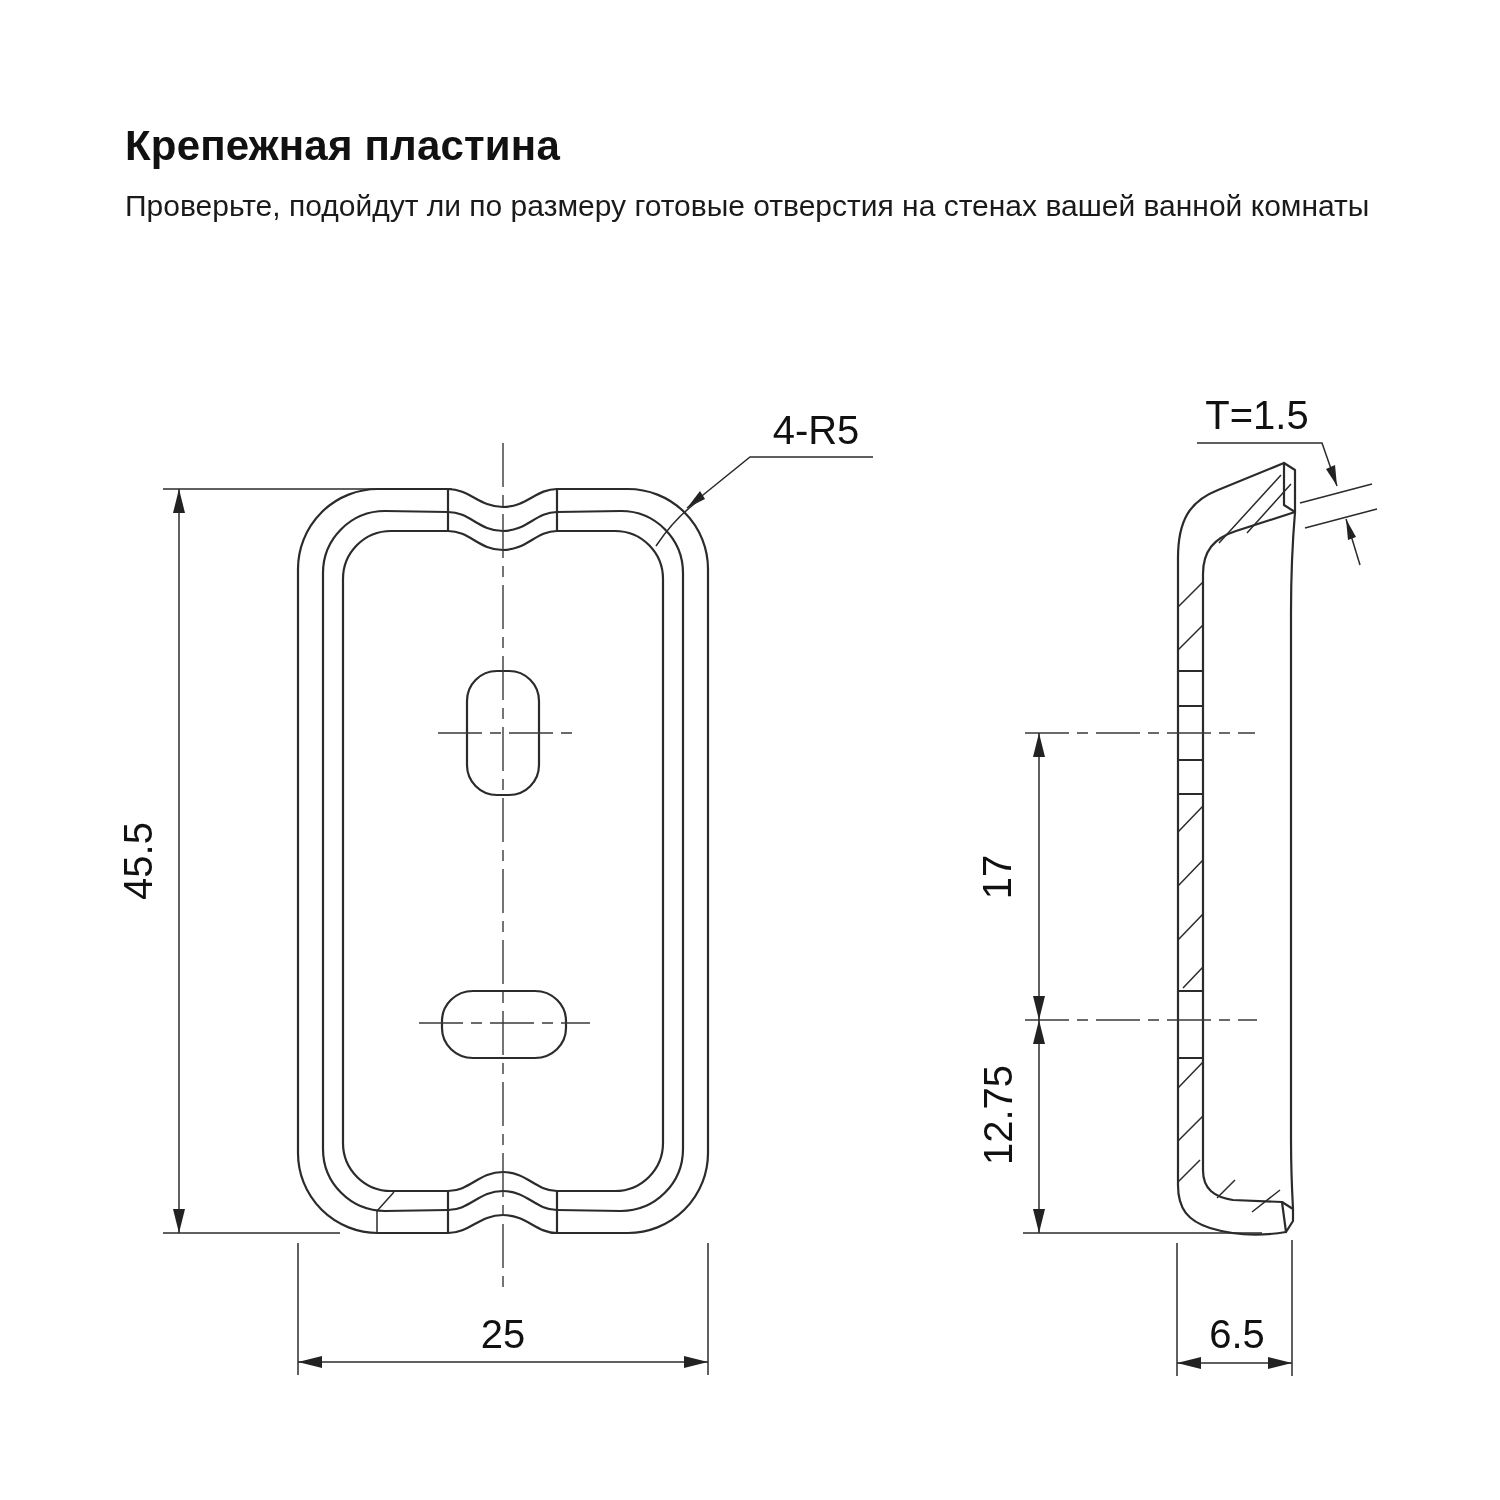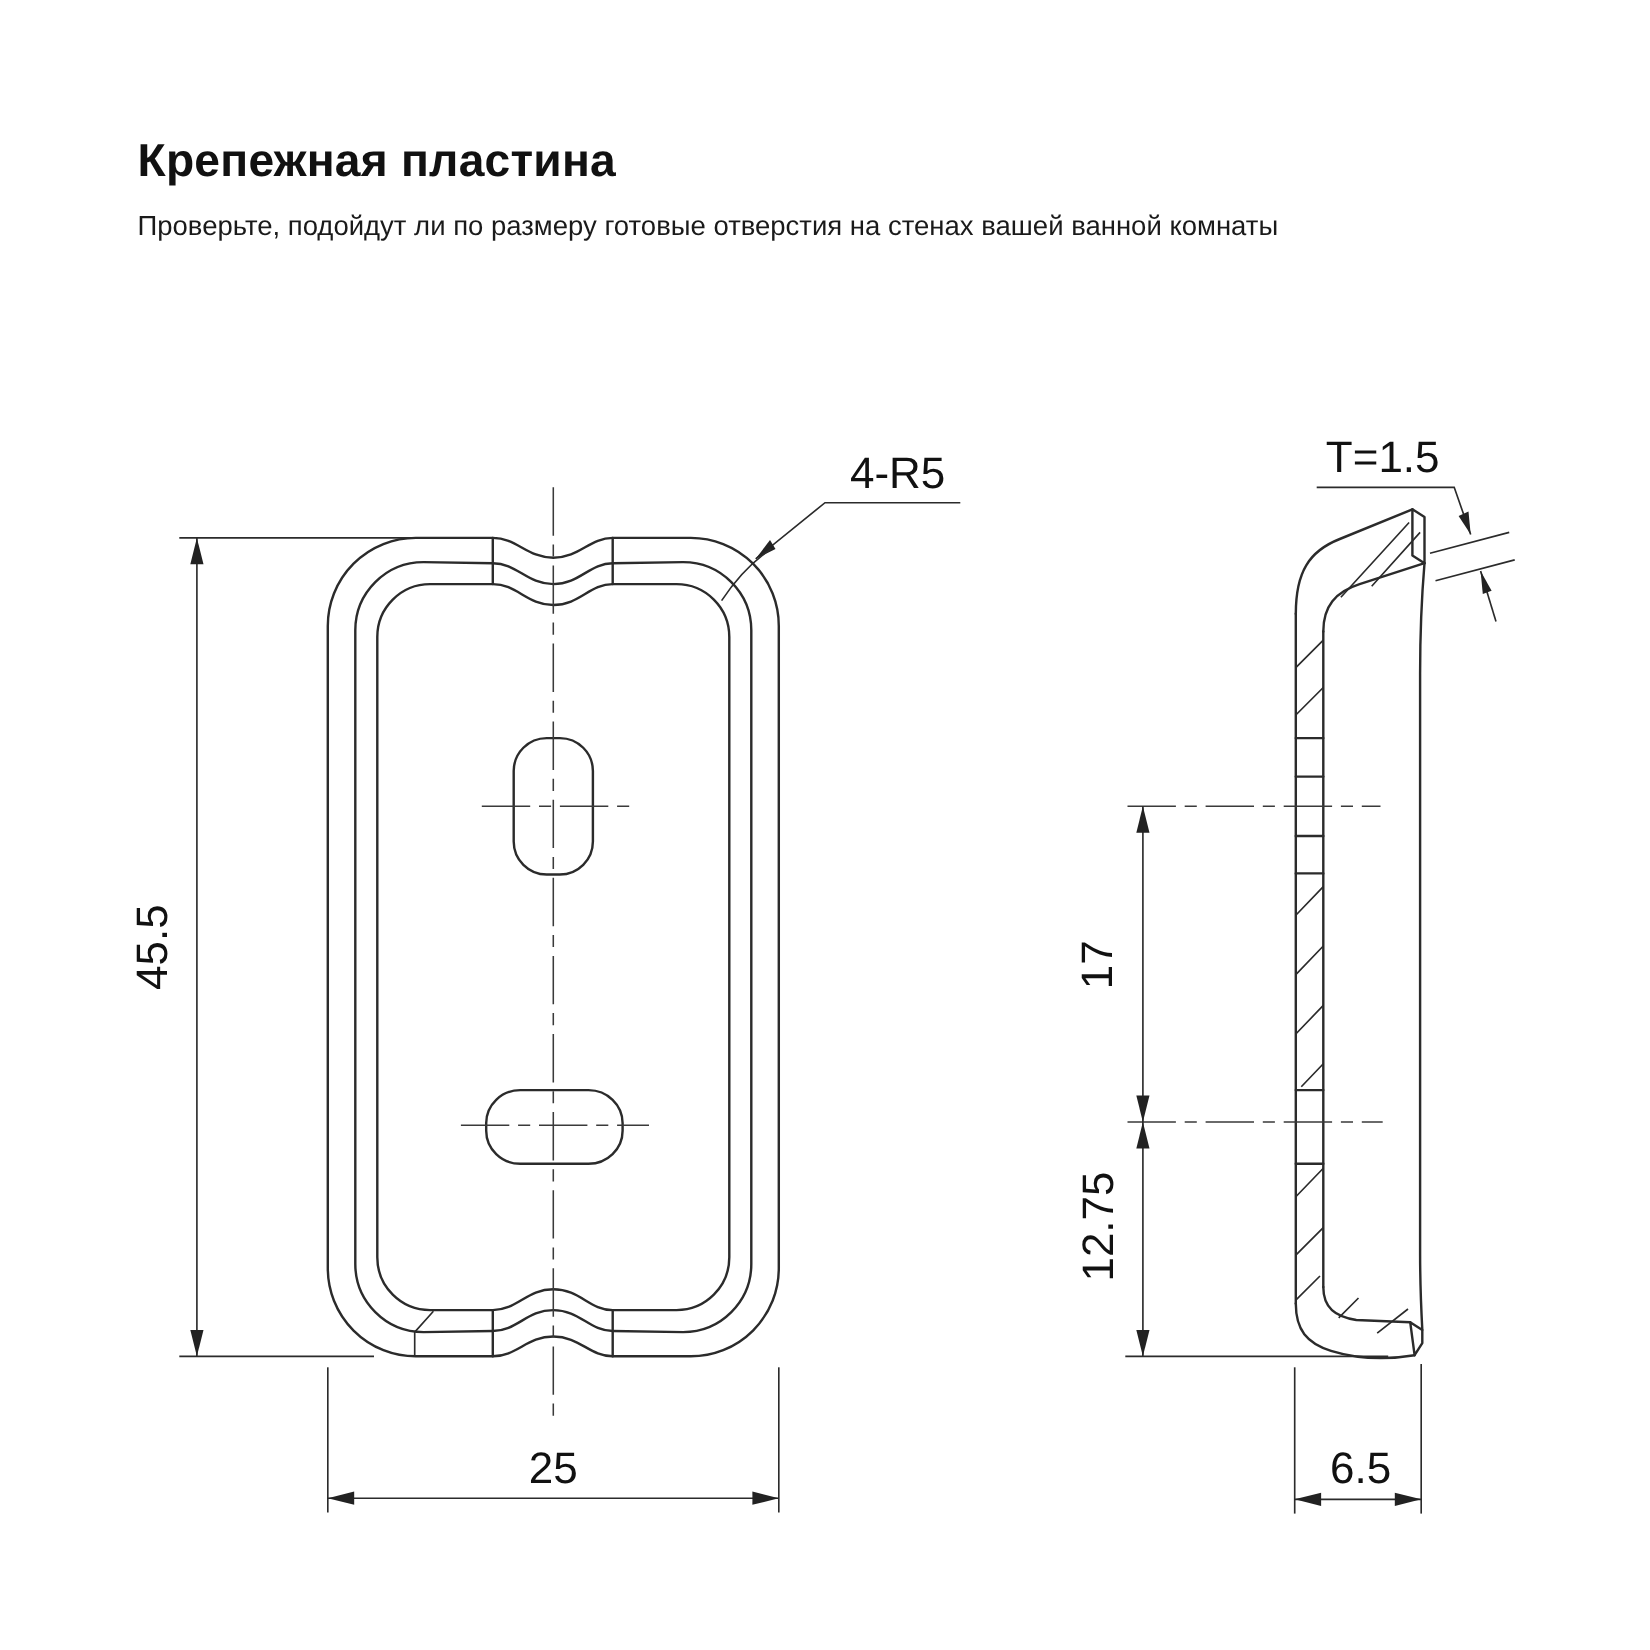--- a/index.html
+++ b/index.html
@@ -26,21 +26,21 @@
     font-weight: 700;
     color: #111111;
     letter-spacing: 0.2px;
     text-align: right;
   }
   .doc-desc {
     position: absolute;
     left: 125px;
     top: 186px;
     margin: 0;
-    font-size: 25px;
+    font-size: 30px;
     font-weight: 400;
     color: #1a1a1a;
     line-height: 40px;
     width: 1340px;
   }
   svg.drawing {
     position: absolute;
     left: 0;
     top: 0;
   }

